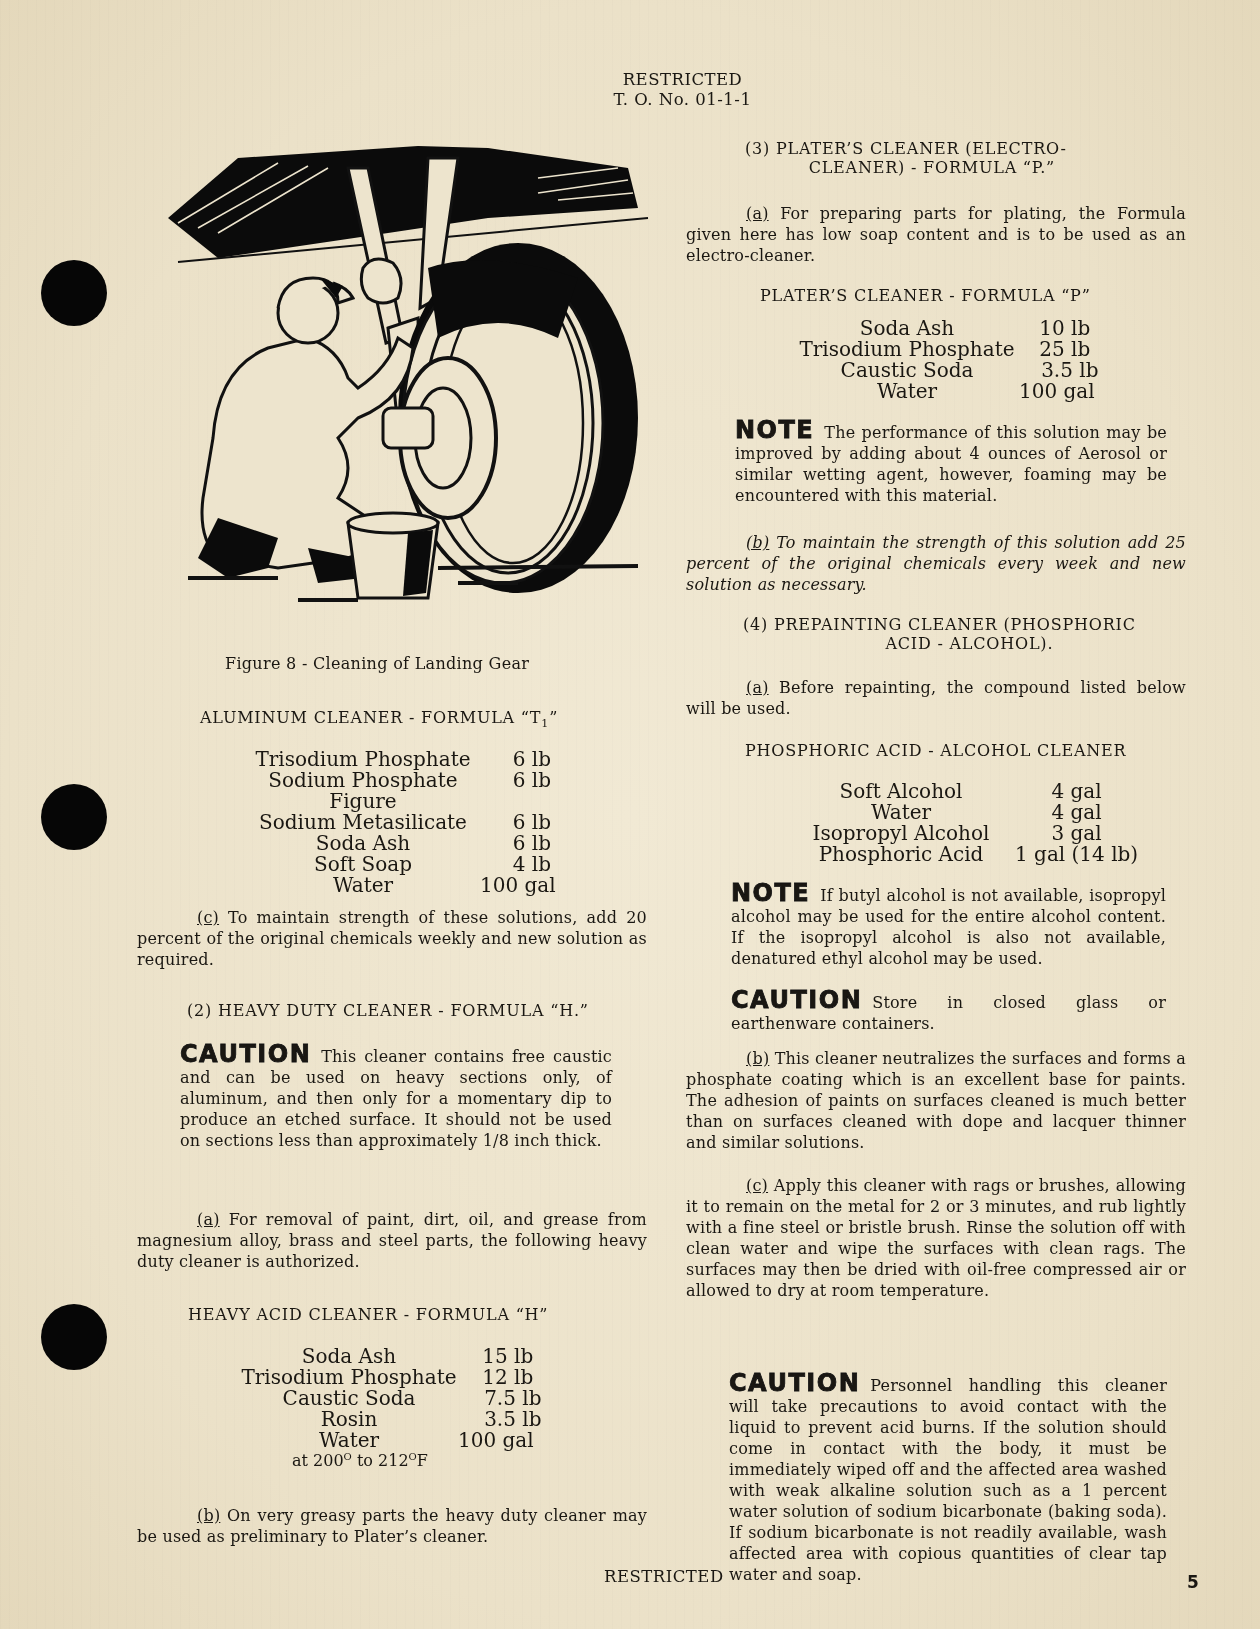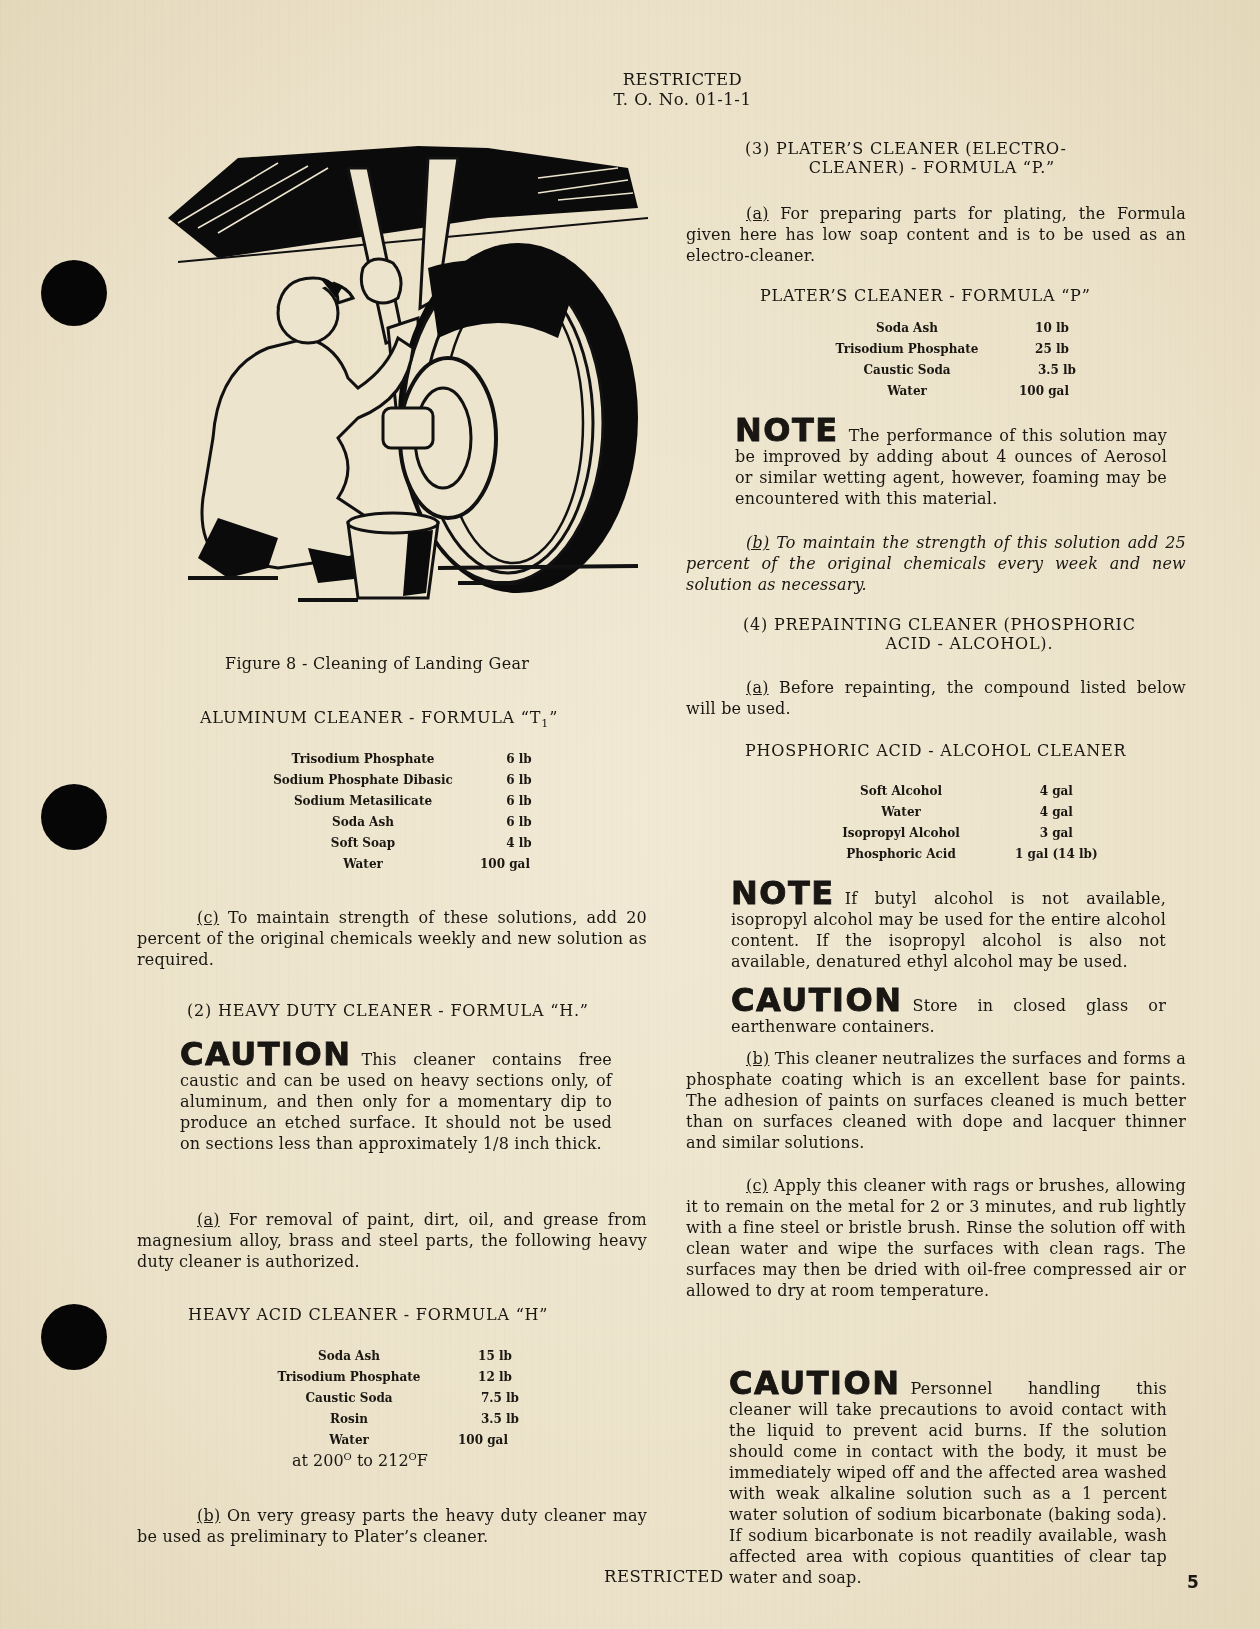--- a/index.html
+++ b/index.html
@@ -15,24 +15,24 @@
     .punch { position: absolute; width: 66px; height: 66px; border-radius: 50%; background: #060606; left: 41px; }
     .header { position: absolute; top: 70px; left: 560px; width: 245px; text-align: center; font-size: 16.5px; line-height: 20px; letter-spacing: 0.5px; }
     .col { position: absolute; font-size: 16px; line-height: 21px; }
     .col.left { left: 137px; width: 510px; }
     .col.right { left: 666px; width: 500px; margin-left: 20px; }
     .figure { position: absolute; left: 158px; top: 138px; width: 500px; height: 490px; }
     .caption { position: absolute; top: 654px; left: 225px; font-size: 16px; letter-spacing: 0.3px; }
     .heading { letter-spacing: 0.8px; font-size: 16px; }
     .para { text-align: justify; text-indent: 60px; letter-spacing: 0.2px; }
     .sub { text-decoration: underline; }
-    table.formula { border-collapse: collapse; font-size: 12px; font-weight: bold; }
+    table.formula { border-collapse: collapse; font-size: 20px; }
     table.formula td { padding: 0; line-height: 21px; vertical-align: top; }
     .alert { text-align: justify; letter-spacing: 0.2px; }
-    .alert .kw { font-family: "DejaVu Sans", "Liberation Sans", sans-serif; font-weight: 900; font-size: 32px; letter-spacing: 1.5px; margin-right: 10px; -webkit-text-stroke: 0.8px #111; }
+    .alert .kw { font-family: "DejaVu Sans", "Liberation Sans", sans-serif; font-weight: 900; font-size: 24px; letter-spacing: 1.5px; margin-right: 10px; -webkit-text-stroke: 0.8px #111; }
     .footer { position: absolute; top: 1567px; left: 604px; font-size: 16.5px; letter-spacing: 0.5px; }
     .pageno { position: absolute; top: 1572px; left: 1187px; font-size: 17px; font-weight: bold; font-family: "DejaVu Sans", sans-serif; }
     .abs { position: absolute; text-align: center; }
     sub.s { font-size: 11px; }
     sup.d { font-size: 10px; }
   </style>
 </head>
 <body>
 
 <div class="punch" style="top:260px;"></div>
@@ -103,21 +103,21 @@
   <span>ALUMINUM CLEANER - FORMULA “T</span><sub class="s">1</sub><span>”</span>
 </div>
 
 <table class="formula abs" style="left:232px; top:749px;">
   <tbody>
     <tr>
         <td style="width:262px">Trisodium Phosphate</td>
         <td style="padding-left:0">6 lb</td>
       </tr>
     <tr>
-        <td>Sodium Phosphate Dibasic</td>
+        <td>Sodium Phosphate Figure</td>
         <td>6 lb</td>
       </tr>
     <tr>
         <td>Sodium Metasilicate</td>
         <td>6 lb</td>
       </tr>
     <tr>
         <td>Soda Ash</td>
         <td>6 lb</td>
       </tr>

